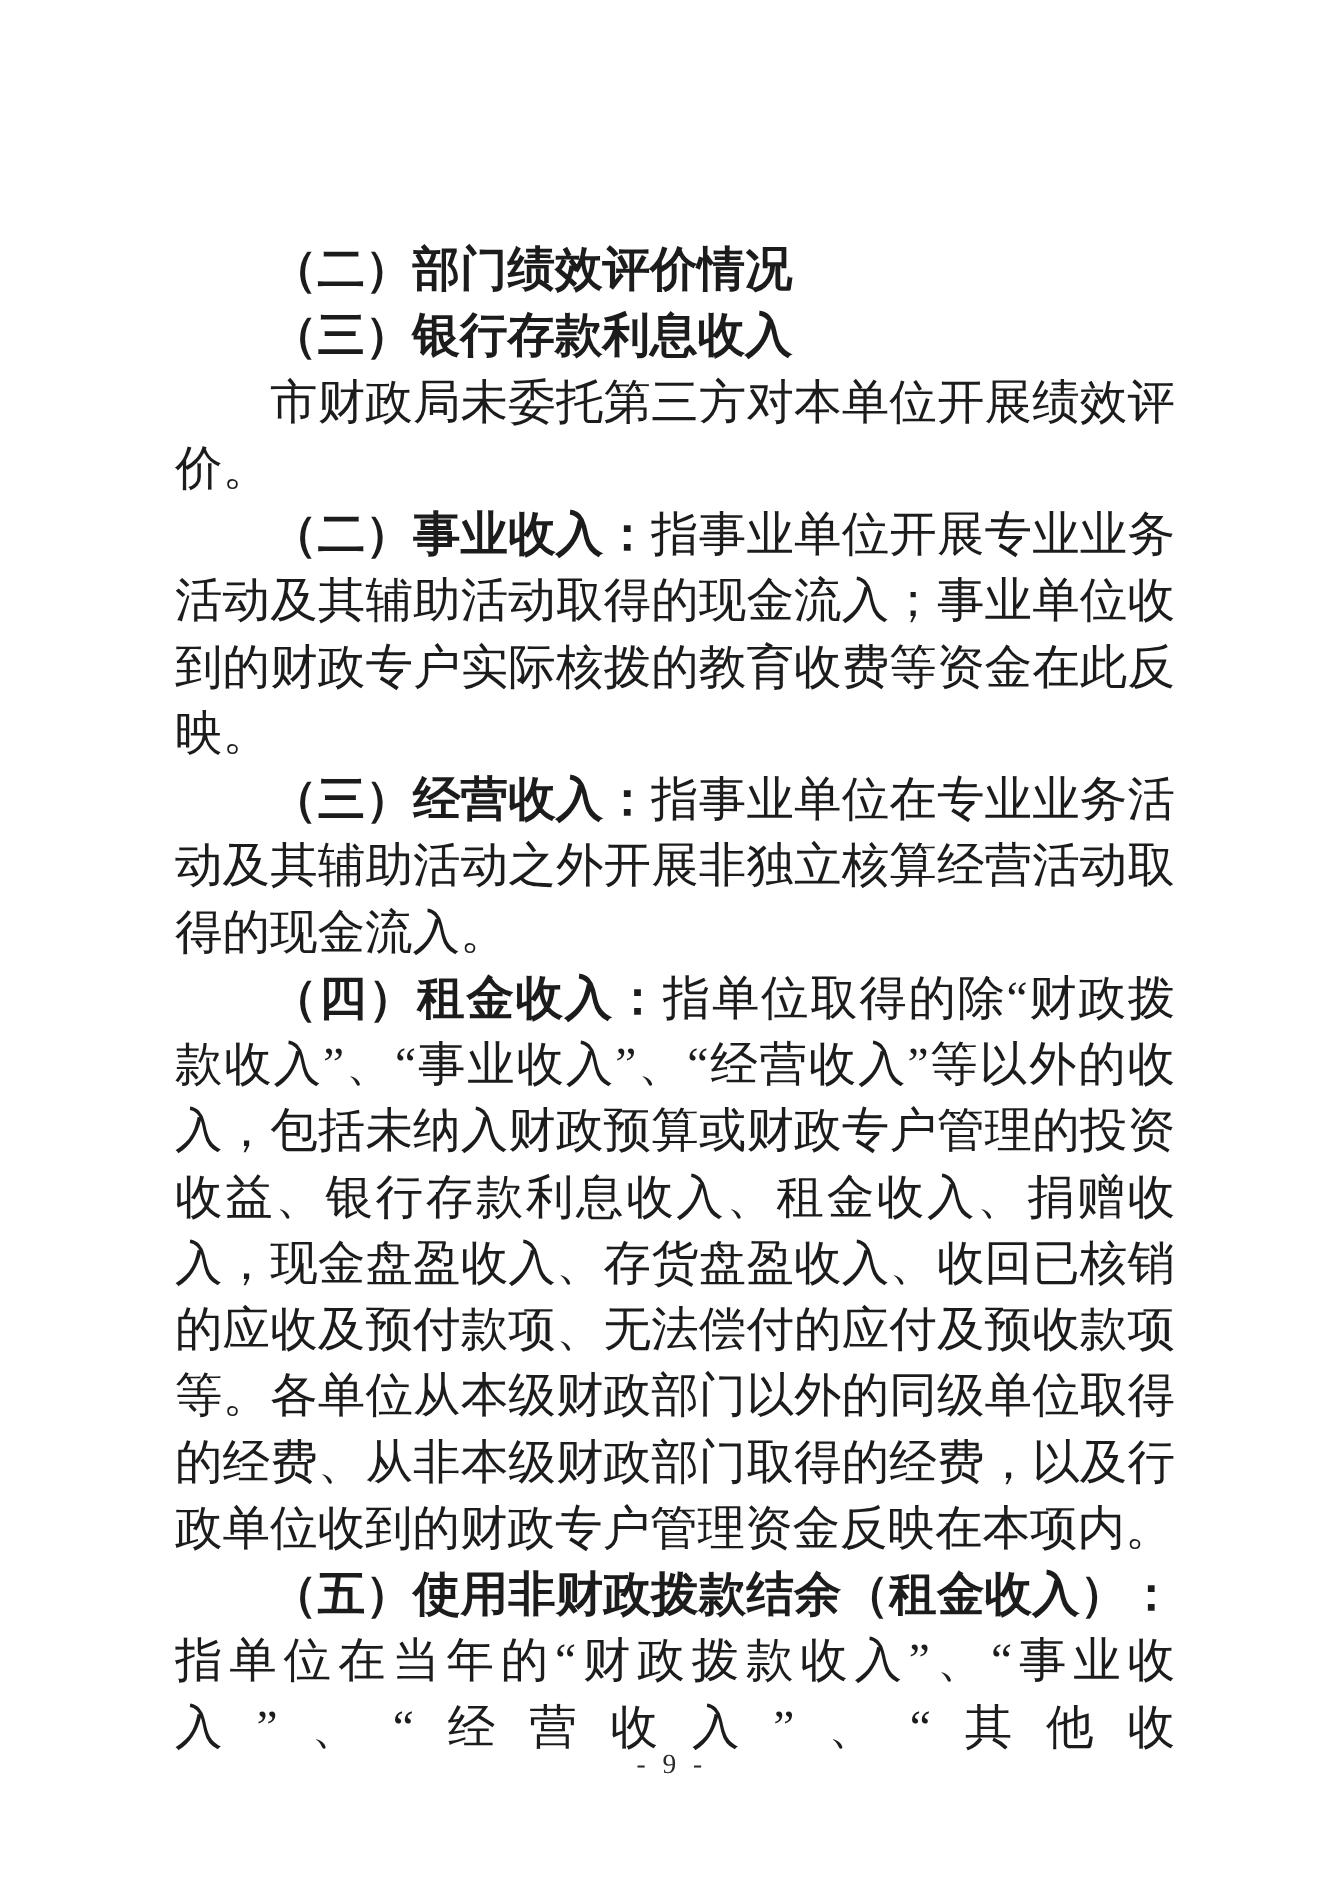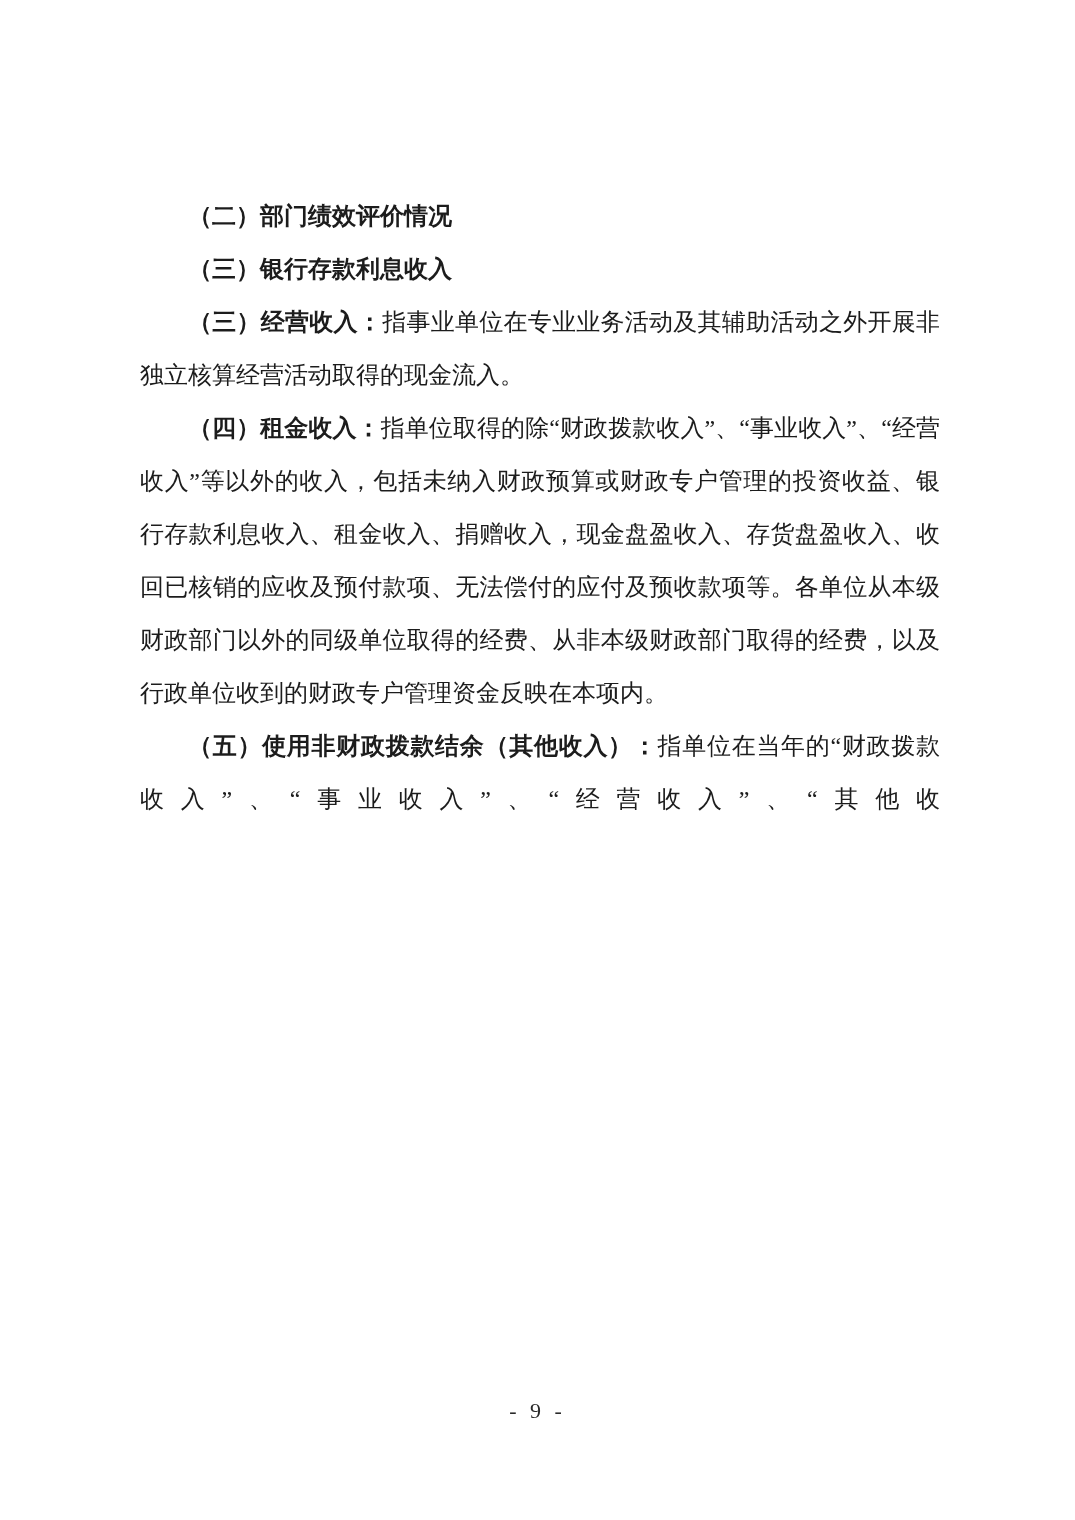--- a/index.html
+++ b/index.html
@@ -18,21 +18,21 @@
     background: #ffffff;
   }
   .doc-body {
     position: absolute;
     left: 140px;
     top: 190px;
     width: 800px;
   }
   .para {
     margin: 0;
-    font-size: 24px;
+    font-size: 38px;
     line-height: 53px;
     text-align: justify;
     text-indent: 2em;
     word-break: break-all;
   }
   .heading-kai {
     font-weight: bold;
     text-align: left;
   }
   .heading-hei {
@@ -61,20 +61,22 @@
     font-family: "Liberation Serif", "DejaVu Serif", serif;
   }
 </style>
 </head>
 <body>
 
 <div class="page">
   <main class="doc-body" id="doc-body">
       <p class="para heading-kai"><span class="lead">（二）部门绩效评价情况</span></p>
       <p class="para heading-kai"><span class="lead">（三）银行存款利息收入</span></p>
+      <p class="para body">市财政局未委托第三方对本单位开展绩效评价。</p>
+      <p class="para body"><span class="lead">（二）事业收入：</span>指事业单位开展专业业务活动及其辅助活动取得的现金流入；事业单位收到的财政专户实际核拨的教育收费等资金在此反映。</p>
       <p class="para body"><span class="lead">（三）经营收入：</span>指事业单位在专业业务活动及其辅助活动之外开展非独立核算经营活动取得的现金流入。</p>
       <p class="para body"><span class="lead">（四）租金收入：</span>指单位取得的除“财政拨款收入”、“事业收入”、“经营收入”等以外的收入，包括未纳入财政预算或财政专户管理的投资收益、银行存款利息收入、租金收入、捐赠收入，现金盘盈收入、存货盘盈收入、收回已核销的应收及预付款项、无法偿付的应付及预收款项等。各单位从本级财政部门以外的同级单位取得的经费、从非本级财政部门取得的经费，以及行政单位收到的财政专户管理资金反映在本项内。</p>
-      <p class="para body truncated"><span class="lead">（五）使用非财政拨款结余（其他收入）：</span>指单位在当年的“财政拨款收入”、“事业收入”、“经营收入”、“其他收</p>
+      <p class="para body truncated"><span class="lead">（五）使用非财政拨款结余（租金收入）：</span>指单位在当年的“财政拨款收入”、“事业收入”、“经营收入”、“其他收</p>
     </main>
   <footer class="page-footer">
     <span class="page-number">- 9 -</span>
   </footer>
 </div>
 
 </body></html>

